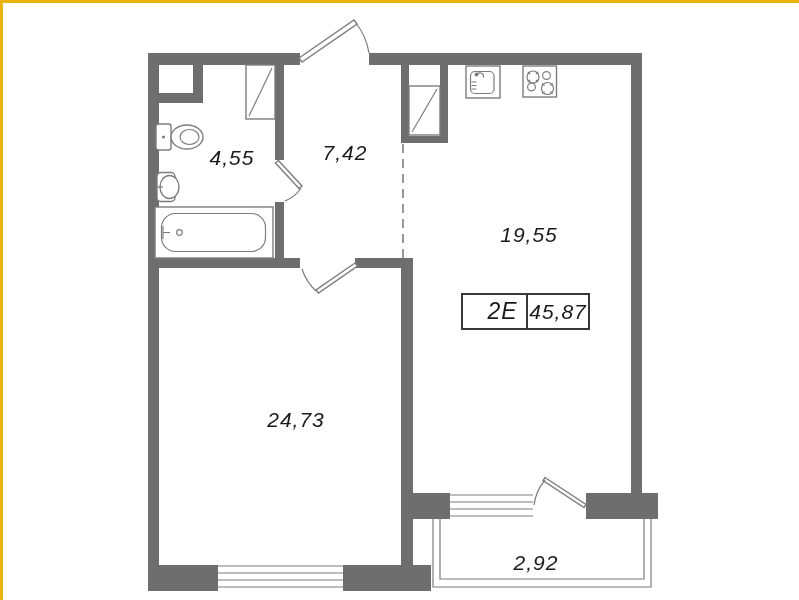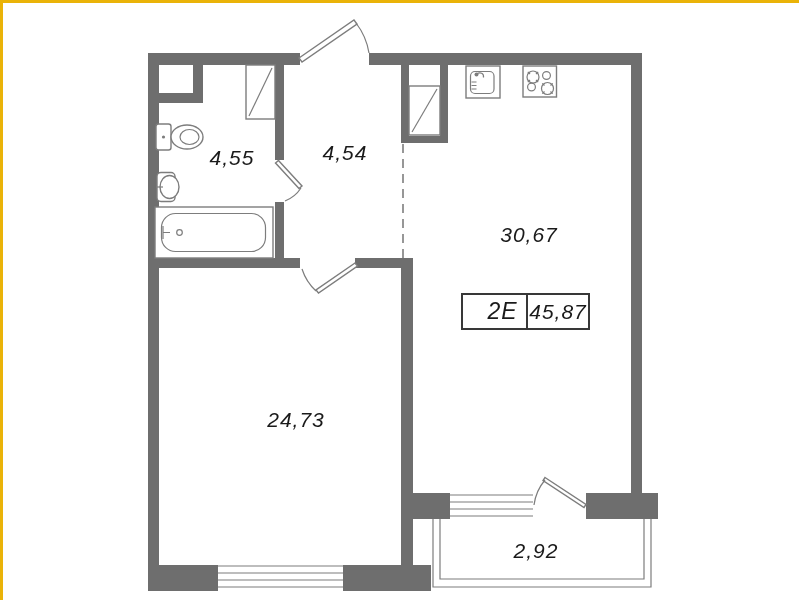--- a/index.html
+++ b/index.html
@@ -136,23 +136,23 @@
       <circle class="fine" cx="530" cy="74" r="6"></circle>
       <circle class="fine" cx="543.5" cy="72.5" r="3.9"></circle>
       <circle class="fine" cx="528.5" cy="84" r="3.9"></circle>
       <circle class="fine" cx="544.5" cy="85.5" r="6"></circle>
       <path class="fine" d="M527,71 l-2.2,-2.2 M533,71 l2.2,-2.2 M527,77 l-2.2,2.2 M533,77 l2.2,2.2"></path>
       <path class="fine" d="M541.5,82.5 l-2.2,-2.2 M547.5,82.5 l2.2,-2.2 M541.5,88.5 l-2.2,2.2 M547.5,88.5 l2.2,2.2"></path>
     </g>
   </svg>
 
   <div class="room-label" style="left:229px;top:155px">4,55</div>
-  <div class="room-label" style="left:342px;top:150px">4,54</div>
-  <div class="room-label" style="left:526px;top:232px">30,67</div>
+  <div class="room-label" style="left:342px;top:150px">7,42</div>
+  <div class="room-label" style="left:526px;top:232px">19,55</div>
   <div class="room-label" style="left:293px;top:417px">24,73</div>
-  <div class="room-label" style="left:533px;top:548px">2,92</div>
+  <div class="room-label" style="left:533px;top:560px">2,92</div>
 
   <div class="apt-box">
     <div class="apt-type">2Е</div>
     <div class="apt-area">45,87</div>
   </div>
 
 </div>
 
 </body></html>

